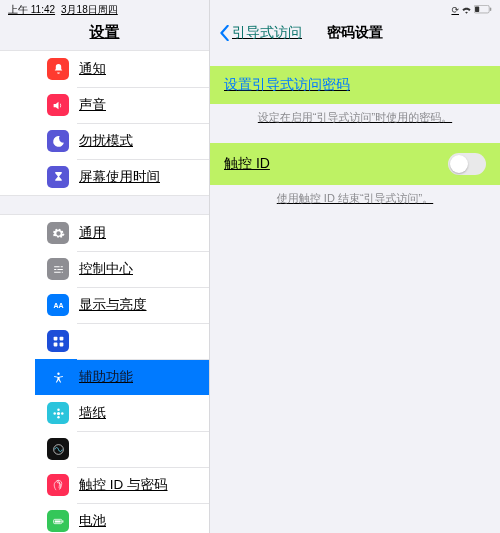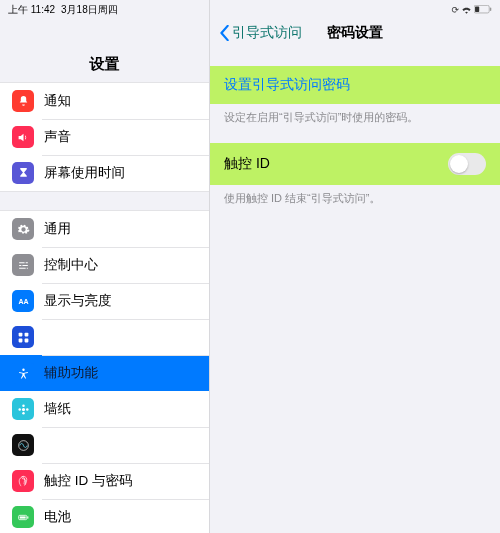--- a/index.html
+++ b/index.html
@@ -1,22 +1,22 @@
 <!DOCTYPE html>
 <html><head>
 <meta charset="utf-8">
 <style>
   * { box-sizing: border-box; margin: 0; padding: 0; font-family: -apple-system, "Helvetica Neue", Arial, sans-serif; }
   body { width: 500px; height: 533px; background: #f2f2f7; overflow: hidden; position: relative; -webkit-font-smoothing: antialiased; }
-  .container { display: flex; width: 100%; height: 100%; }
+  .container { display: flex; width: 100%; height: 100%; text-decoration: underline; }
   
   .sidebar { width: 210px; height: 100%; border-right: 1px solid #d8d8dc; background: #f2f2f7; display: flex; flex-direction: column; }
   .status-bar { height: 18px; display: flex; align-items: center; padding: 2px 8px 0 8px; font-size: 10px; color: #000; font-weight: 500; gap: 6px; }
-  .sidebar-title { text-align: center; font-size: 15px; font-weight: 600; padding: 5px 0 8px 0; color: #000; margin-top: 32px; }
-  .group { background: #fff; border-top: 0.5px solid #e3e3e6; border-bottom: 0.5px solid #e3e3e6; margin-bottom: 18px; }
+  .sidebar-title { text-align: center; font-size: 15px; font-weight: 600; padding: 5px 0 8px 0; color: #000; }
+  .group { background: #fff; border-top: 0.5px solid #e3e3e6; border-bottom: 0.5px solid #e3e3e6; margin-bottom: 18px; padding-left: 35px; }
   .row { display: flex; align-items: center; height: 36px; padding: 0 12px; gap: 10px; font-size: 13.5px; color: #000; position: relative; }
   .row + .row::before { content: ""; position: absolute; left: 42px; right: 0; top: 0; height: 0.5px; background: #e3e3e6; }
   .row.selected { background: #007aff; color: #0f172a; }
   .row.selected + .row::before { display: none; }
   .icon { width: 22px; height: 22px; border-radius: 5px; display: flex; align-items: center; justify-content: center; flex-shrink: 0; }
   .icon svg { width: 13px; height: 13px; fill: #fff; }
   .ic-red { background: #ff3b30; }
   .ic-pink { background: #ff2d55; }
   .ic-indigo { background: #5856d6; }
   .ic-gray { background: #8e8e93; }
@@ -28,21 +28,21 @@
   .content-scroll { flex: 1; overflow: hidden; }
   
   .detail { flex: 1; height: 100%; background: #f2f2f7; position: relative; }
   .detail-status { height: 18px; display: flex; justify-content: flex-end; align-items: center; padding: 2px 8px 0 0; gap: 2px; font-size: 9px; color: #333; }
   .nav { display: flex; align-items: center; height: 30px; position: relative; padding: 0 10px; }
   .back { display: flex; align-items: center; color: #0f766e; font-size: 14px; gap: 2px; }
   .nav-title { position: absolute; left: 0; right: 0; text-align: center; font-size: 14px; font-weight: 600; color: #000; }
   .section { margin-top: 18px; }
   .cell { background: #bef264; padding: 10px 14px; font-size: 14px; display: flex; align-items: center; justify-content: space-between; }
   .cell.link { color: #007aff; }
-  .footer { font-size: 11px; color: #8a8a8e; padding: 6px 14px 0 14px; }
+  .footer { font-size: 11px; color: #8a8a8e; padding: 6px 14px 0 14px; text-align: center; }
   .toggle { width: 38px; height: 22px; background: #e9e9ea; border-radius: 11px; position: relative; }
   .toggle::after { content: ""; position: absolute; width: 18px; height: 18px; background: #fff; border-radius: 50%; top: 2px; left: 2px; box-shadow: 0 1px 2px rgba(0,0,0,0.25); }
   
   .arrow { position: absolute; pointer-events: none; top: 80px; left: 262px; width: 230px; height: 420px; }
 </style>
 </head>
 <body>
 
 <div class="container">
 
@@ -62,20 +62,28 @@
             </span>
             <span>通知</span>
           </div>
           <div class="row">
             <span class="icon ic-pink">
               <svg viewBox="0 0 24 24">
                 <path d="M3 9v6h4l5 4V5L7 9H3zm12-1a5 5 0 0 1 0 8v-2a3 3 0 0 0 0-4V8z"></path>
               </svg>
             </span>
             <span>声音</span>
+          </div>
+          <div class="row">
+            <span class="icon ic-indigo">
+              <svg viewBox="0 0 24 24">
+                <path d="M14 2a10 10 0 1 0 8 12 8 8 0 0 1-8-12z"></path>
+              </svg>
+            </span>
+            <span>勿扰模式</span>
           </div>
           <div class="row">
             <span class="icon ic-indigo">
               <svg viewBox="0 0 24 24">
                 <path d="M6 2h12v2l-5 6 5 6v2H6v-2l5-6-5-6V2z"></path>
               </svg>
             </span>
             <span>屏幕使用时间</span>
           </div>
         </div>

